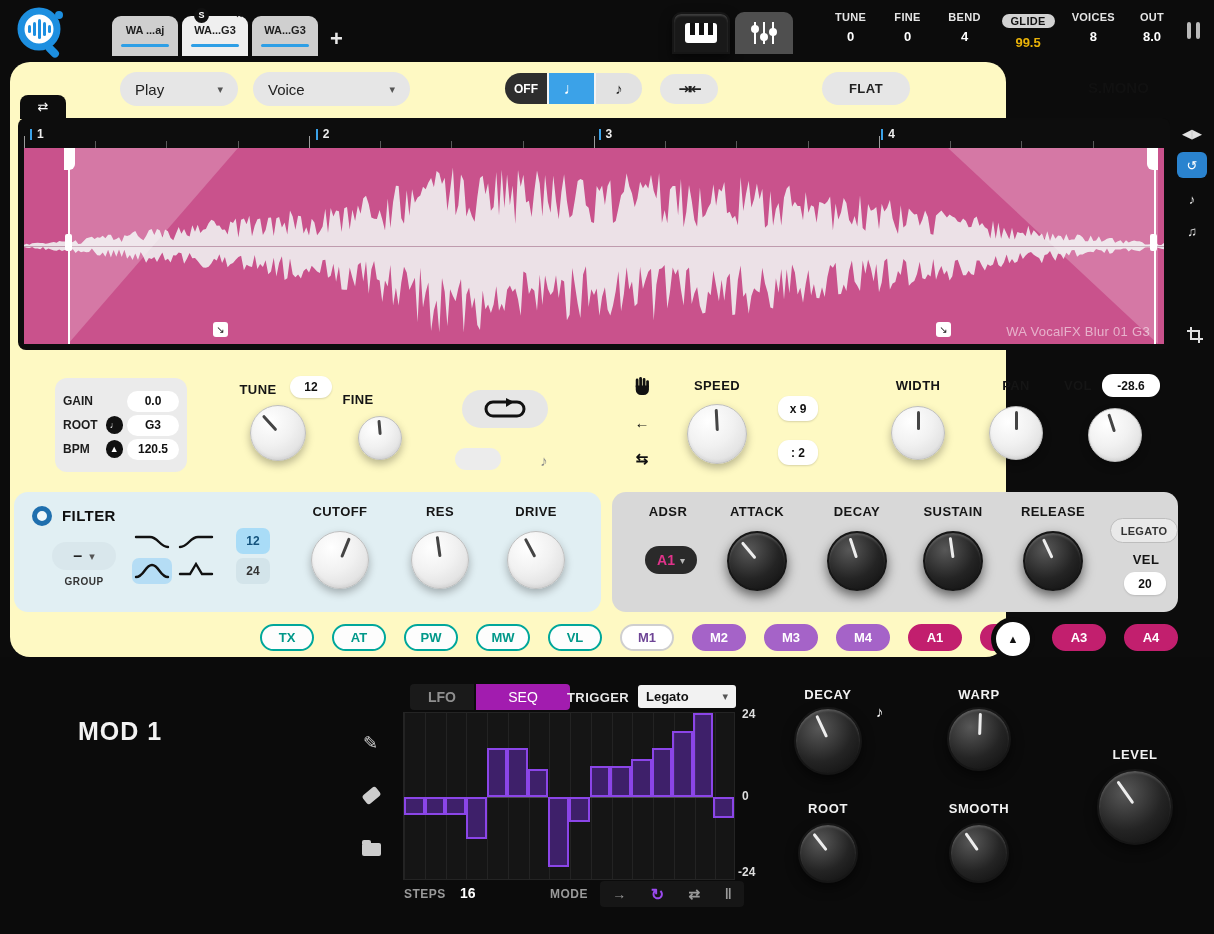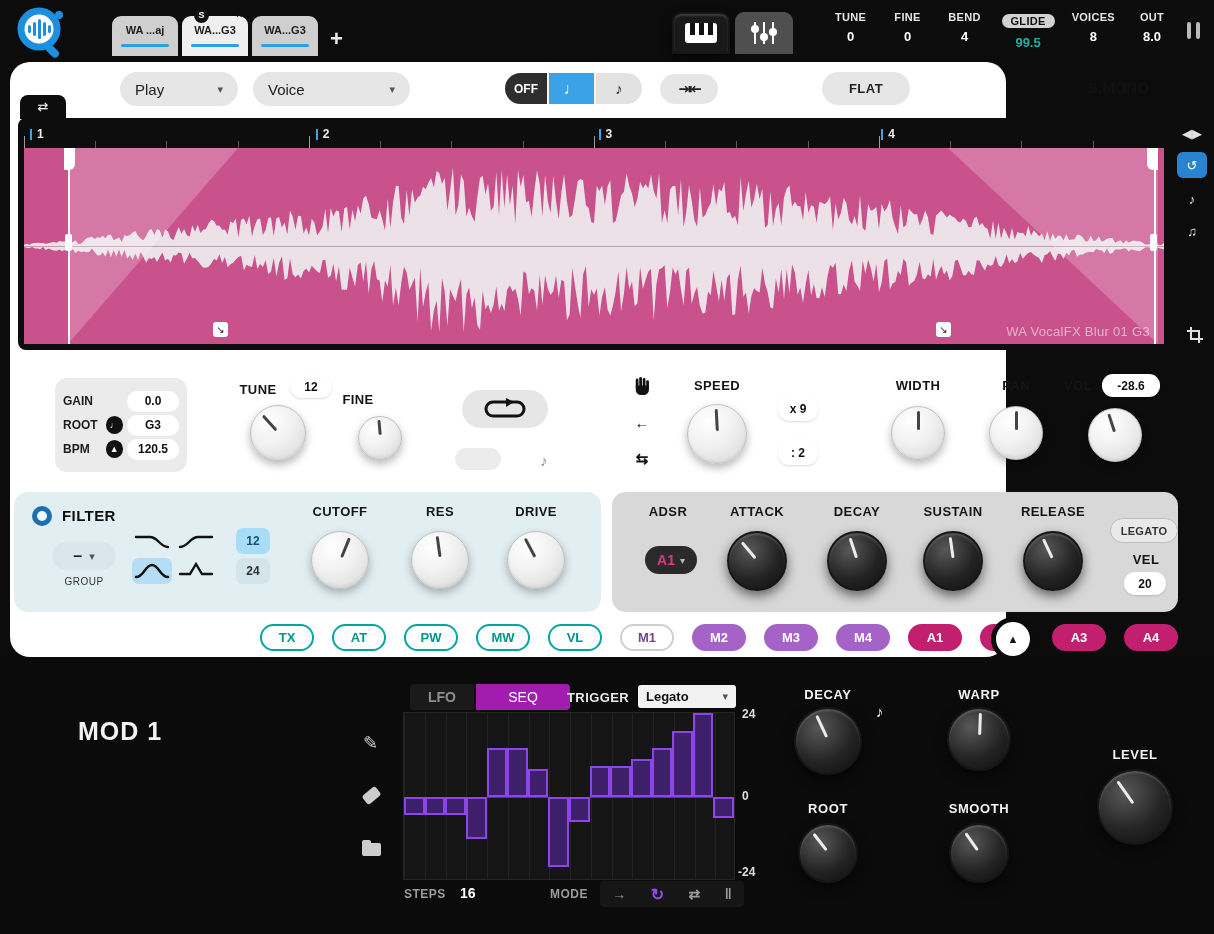--- a/index.html
+++ b/index.html
@@ -22,26 +22,26 @@
 .kbicon{position:relative;width:32px;height:20px;background:#fff;border-radius:3px;overflow:hidden}
 .kbicon i{position:absolute;top:0;width:5px;height:12px;background:#111}
 .mixicon{display:flex;gap:7px}
 .mixicon .col{position:relative;width:2px;height:22px;background:#fff}
 .mixicon .dot{position:absolute;left:-3px;width:8px;height:8px;border-radius:50%;background:#fff}
 .readouts{position:absolute;right:42px;top:11px;display:flex;gap:17px}
 .readout{text-align:center;min-width:40px}
 .readout .rl{font-size:11px;font-weight:bold;color:#e5e5e5;letter-spacing:.3px}
 .readout .rv{font-size:13px;font-weight:bold;color:#fff;margin-top:6px}
 .readout.glide .rl{background:#d2d2d2;color:#111;border-radius:9px;padding:1px 9px;display:inline-block}
-.readout.glide .rv{color:#14b8a6}
+.readout.glide .rv{color:#eab308}
 .pauseicon{position:absolute;right:14px;top:22px;display:flex;gap:5px}
 .pauseicon i{width:4px;height:17px;background:#b9b9b9;border-radius:2px}
 
 
-.panel{position:absolute;left:10px;top:62px;width:996px;height:595px;background:#ffffff;border-radius:20px}
+.panel{position:absolute;left:10px;top:62px;width:996px;height:595px;background:#fef9c3;border-radius:20px}
 .pill{background:#e6e6e6;border-radius:17px;display:flex;align-items:center;font-weight:bold;color:#222}
 .chev{font-size:11px;color:#555}
 
 .dd-play{position:absolute;left:110px;top:10px;width:118px;height:34px;padding:0 15px;justify-content:space-between;font-size:15px;font-weight:normal}
 .dd-voice{position:absolute;left:243px;top:10px;width:157px;height:34px;padding:0 15px;justify-content:space-between;font-size:15px;font-weight:normal}
 .seg{position:absolute;left:495px;top:11px;height:31px;display:flex}
 .seg button{border:none;height:31px;font-weight:bold;font-size:12px;border-right:2px solid #f4f4f4}
 .seg .s-off{width:44px;background:#2e2e2e;color:#fff;border-radius:16px 0 0 16px}
 .seg .s-q{width:47px;background:#3ba2e8;color:#fff;font-size:16px}
 .seg .s-e{width:46px;background:#e2e2e2;color:#222;font-size:15px;border-radius:0 16px 16px 0;border-right:none}
@@ -84,21 +84,21 @@
 .kb .ind::before{background:#ededed}
 .loopbtn{position:absolute;left:452px;top:328px;width:86px;height:38px;border-radius:19px;justify-content:center}
 .xfpill{position:absolute;left:445px;top:386px;width:46px;height:22px;background:#ececec;border-radius:11px}
 .gicon{position:absolute;font-size:15px;color:#111;width:20px;text-align:center}
 
 
 .filter{position:absolute;left:4px;top:430px;width:587px;height:120px;background:#e1eff3;border-radius:14px}
 .ftoggle{position:absolute;left:18px;top:14px;width:20px;height:20px;border-radius:50%;border:5px solid #1f6fae;background:#eef7fb}
 .ftitle{position:absolute;left:48px;top:15px;font-size:15px;font-weight:bold;color:#0f0f0f;letter-spacing:.4px}
 .groupdd{position:absolute;left:38px;top:50px;width:64px;height:28px;background:#d9e7ec;border-radius:14px;display:flex;align-items:center;justify-content:center;gap:7px;font-weight:bold;color:#222}
-.grouplbl{position:absolute;left:38px;top:84px;width:64px;text-align:center;font-size:10px;font-weight:normal;color:#333;letter-spacing:.5px}
+.grouplbl{position:absolute;left:38px;top:84px;width:64px;text-align:center;font-size:10px;font-weight:bold;color:#333;letter-spacing:.5px}
 .fcell{position:absolute;width:40px;height:26px;border-radius:7px;display:flex;align-items:center;justify-content:center}
 .fcell.sel{background:#b5ddf5}
 .slopebtn{position:absolute;width:34px;height:26px;border-radius:7px;border:none;font-size:12px;font-weight:bold}
 .sl12{background:#a9dcf7;color:#14537d}
 .sl24{background:#d3e4ea;color:#333}
 .adsr{position:absolute;left:602px;top:430px;width:566px;height:120px;background:#d8d8d8;border-radius:14px}
 .a1dd{position:absolute;left:33px;top:54px;width:52px;height:28px;background:#2a2a2a;border-radius:14px;display:flex;align-items:center;justify-content:center;gap:5px}
 .a1dd .a1{color:#e0338a;font-weight:bold;font-size:14px}
 .a1dd .chev{color:#b9b9b9;font-size:10px}
 .legato{position:absolute;left:498px;top:26px;width:68px;height:25px;background:#e9e9e9;border:1px solid #bdbdbd;border-radius:13px;font-size:11px;font-weight:bold;color:#333;display:flex;align-items:center;justify-content:center;letter-spacing:.3px}

